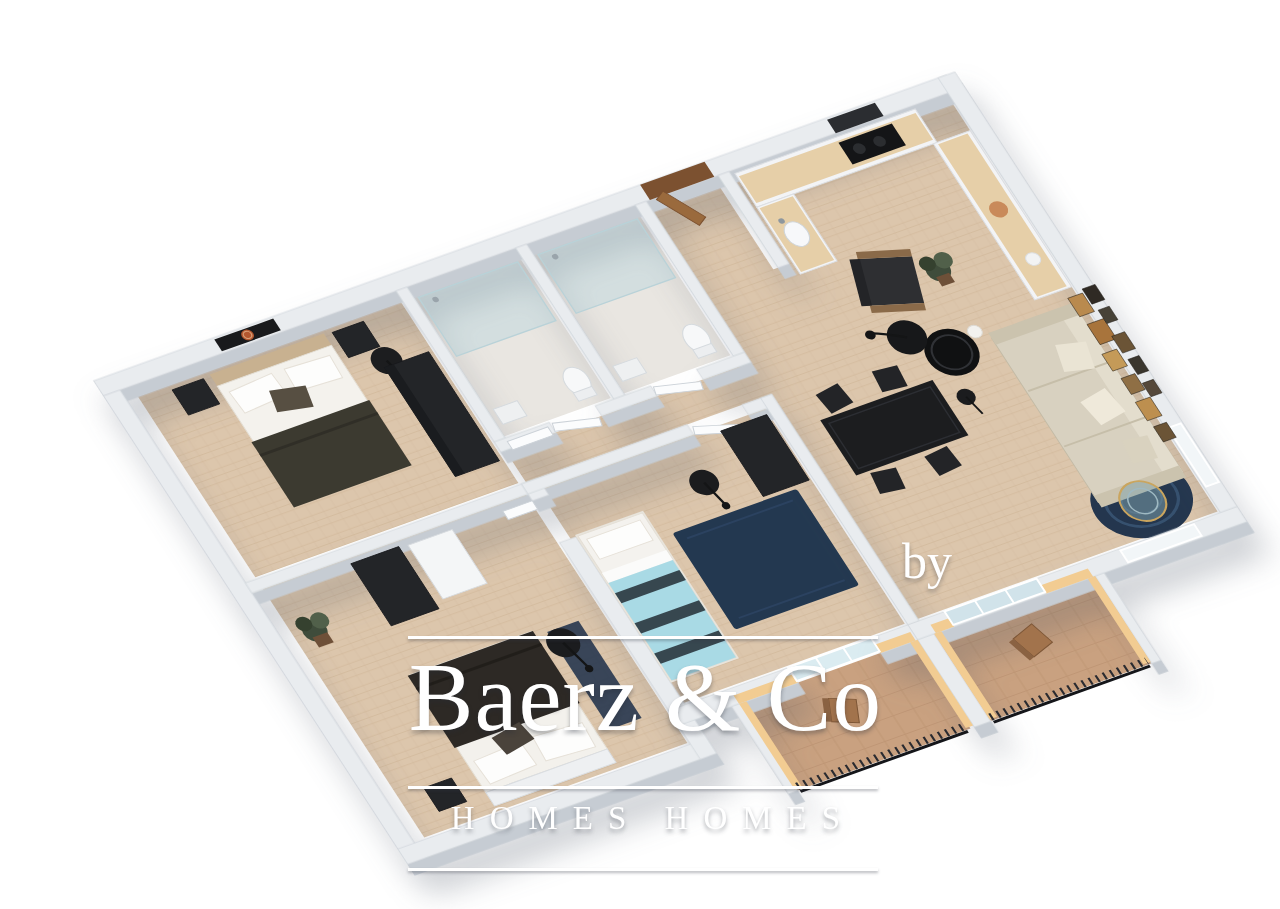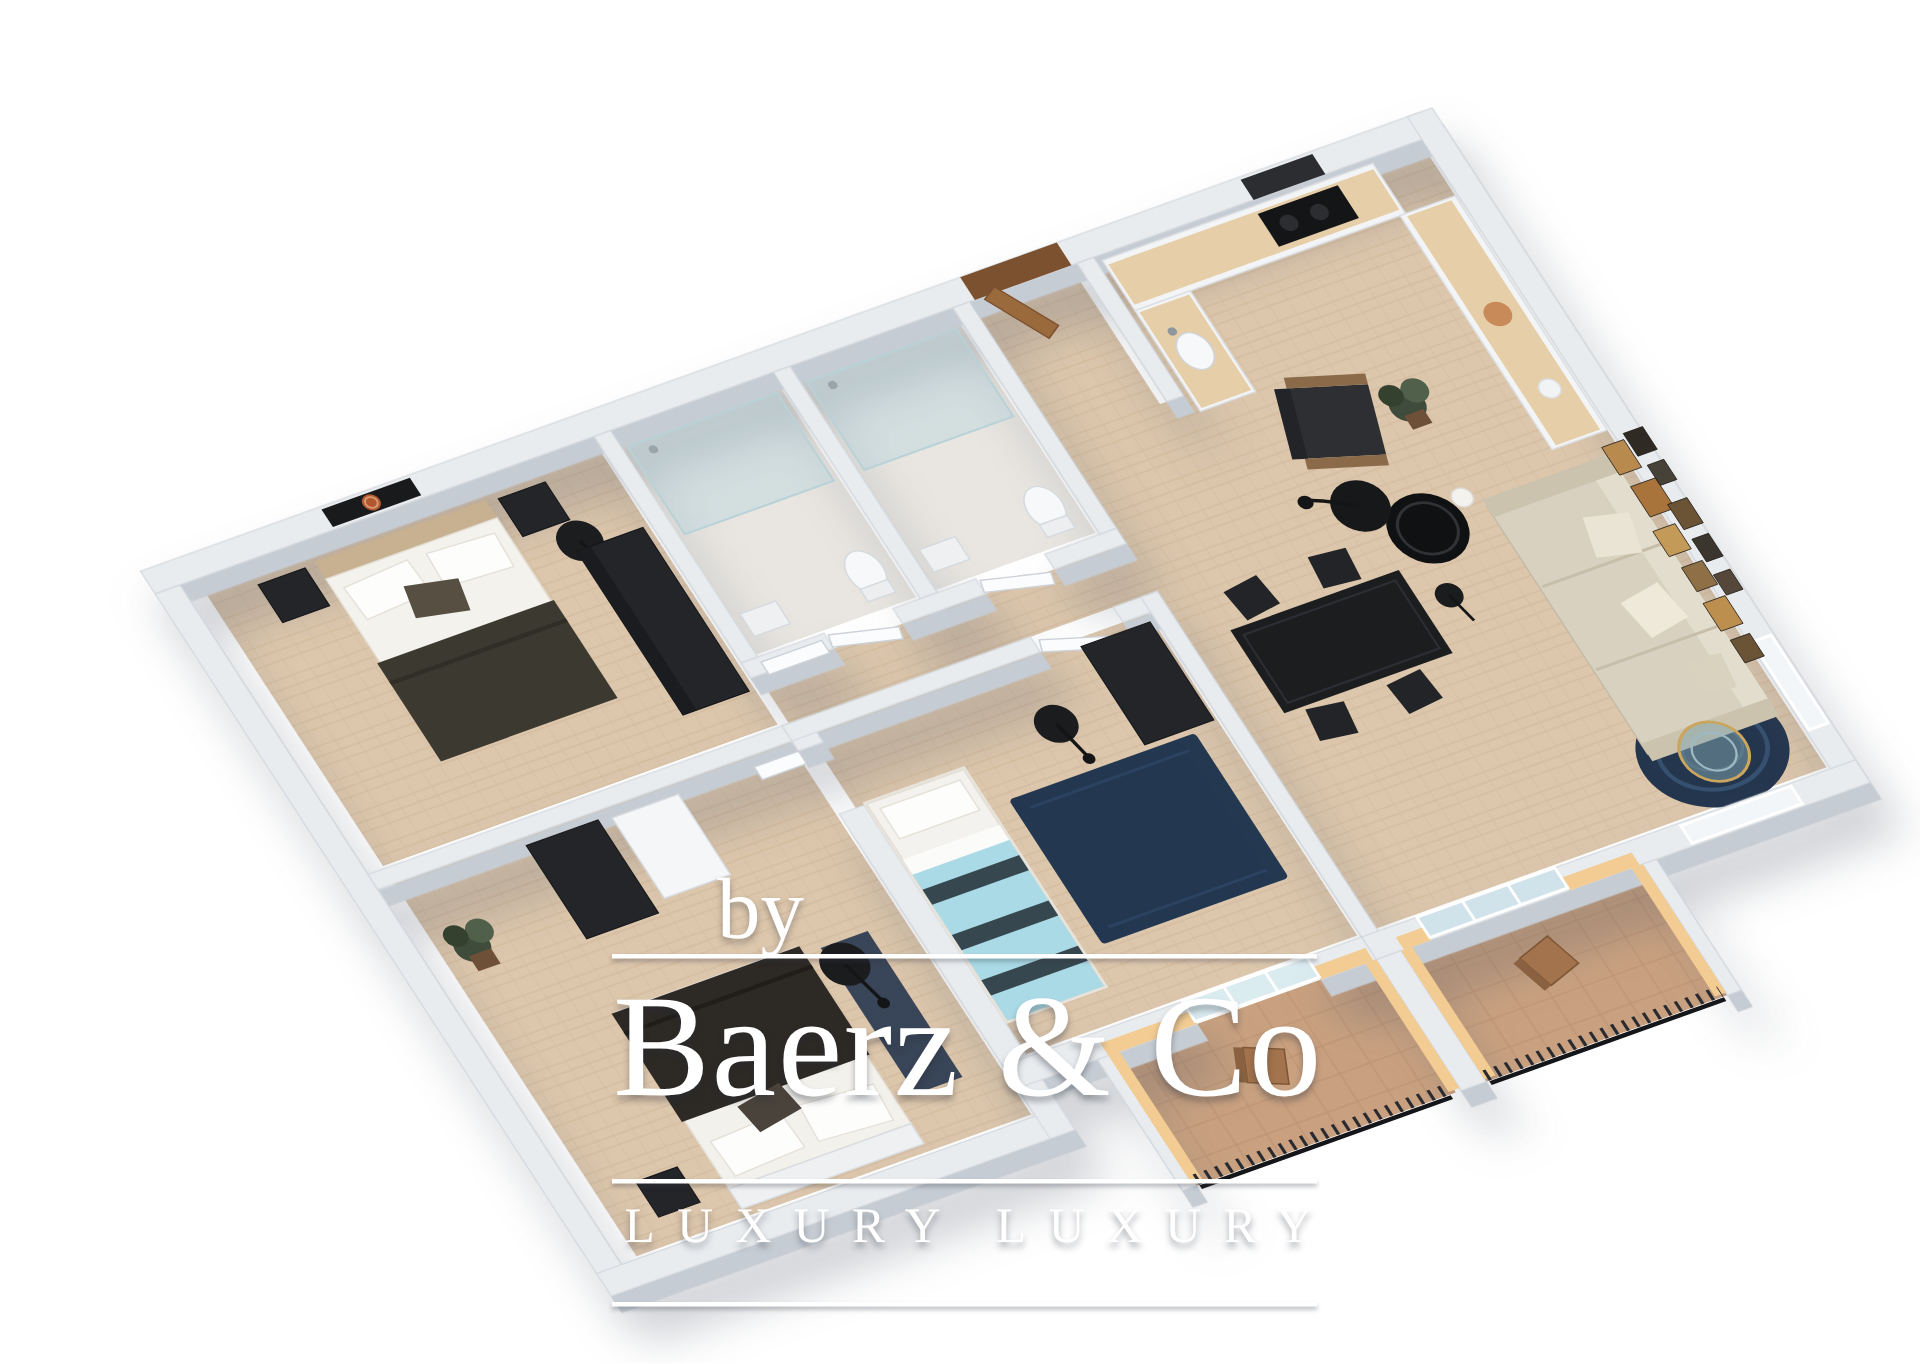--- a/index.html
+++ b/index.html
@@ -11,21 +11,21 @@
   .wood{fill:url(#woodPat);}
   .bathfloor{fill:#e9e6e1;}
   .tile{fill:url(#tilePat);}
   .yellow{fill:#f2cc92;}
   .glass{fill:rgba(190,220,230,.55);stroke:#ffffff;stroke-width:2;}
   .shower{fill:rgba(175,210,222,.38);stroke:#b9d2d8;stroke-width:1.4;}
   .whitedoor{fill:#fbfcfd;stroke:#ccd2d8;stroke-width:1;}
   .darkfurn{fill:#232528;stroke:#17181b;stroke-width:.8;}
   .watermark{position:absolute;left:408px;width:474px;color:#ffffff;text-align:center;
              text-shadow:0 3px 4px rgba(40,45,55,.38);z-index:5;}
-  .wm-by{top:572px;text-align:left;padding-left:70px;font-size:58px;}
+  .wm-by{top:532px;text-align:right;padding-left:70px;font-size:50px;}
   .wm-line{position:absolute;left:408px;width:470px;height:3px;background:#ffffff;
            box-shadow:0 2px 3px rgba(50,55,65,.35);z-index:5;}
   .wm-brand{top:642px;font-size:97px;letter-spacing:1px;white-space:nowrap;text-align:right;}
   .wm-tagline{top:800px;font-size:33px;letter-spacing:15px;padding-left:8px;white-space:nowrap;}
 </style>
 </head>
 <body>
 
 <div class="stage">
 
@@ -281,16 +281,16 @@
       <line x1="580" y1="624" x2="750" y2="624" stroke="#15161a" stroke-width="3"></line>
     </g>
 
   </g>
 </svg>
 
   <div class="watermark wm-by" style="position:absolute;">by</div>
   <div class="wm-line" style="top:636px;"></div>
   <div class="watermark wm-brand" style="position:absolute;">Baerz &amp; Co</div>
   <div class="wm-line" style="top:786px;"></div>
-  <div class="watermark wm-tagline" style="position:absolute;">LUXURY LUXURY</div>
+  <div class="watermark wm-tagline" style="position:absolute;">HOMES HOMES</div>
   <div class="wm-line" style="top:868px;"></div>
 
 </div>
 
 </body></html>

